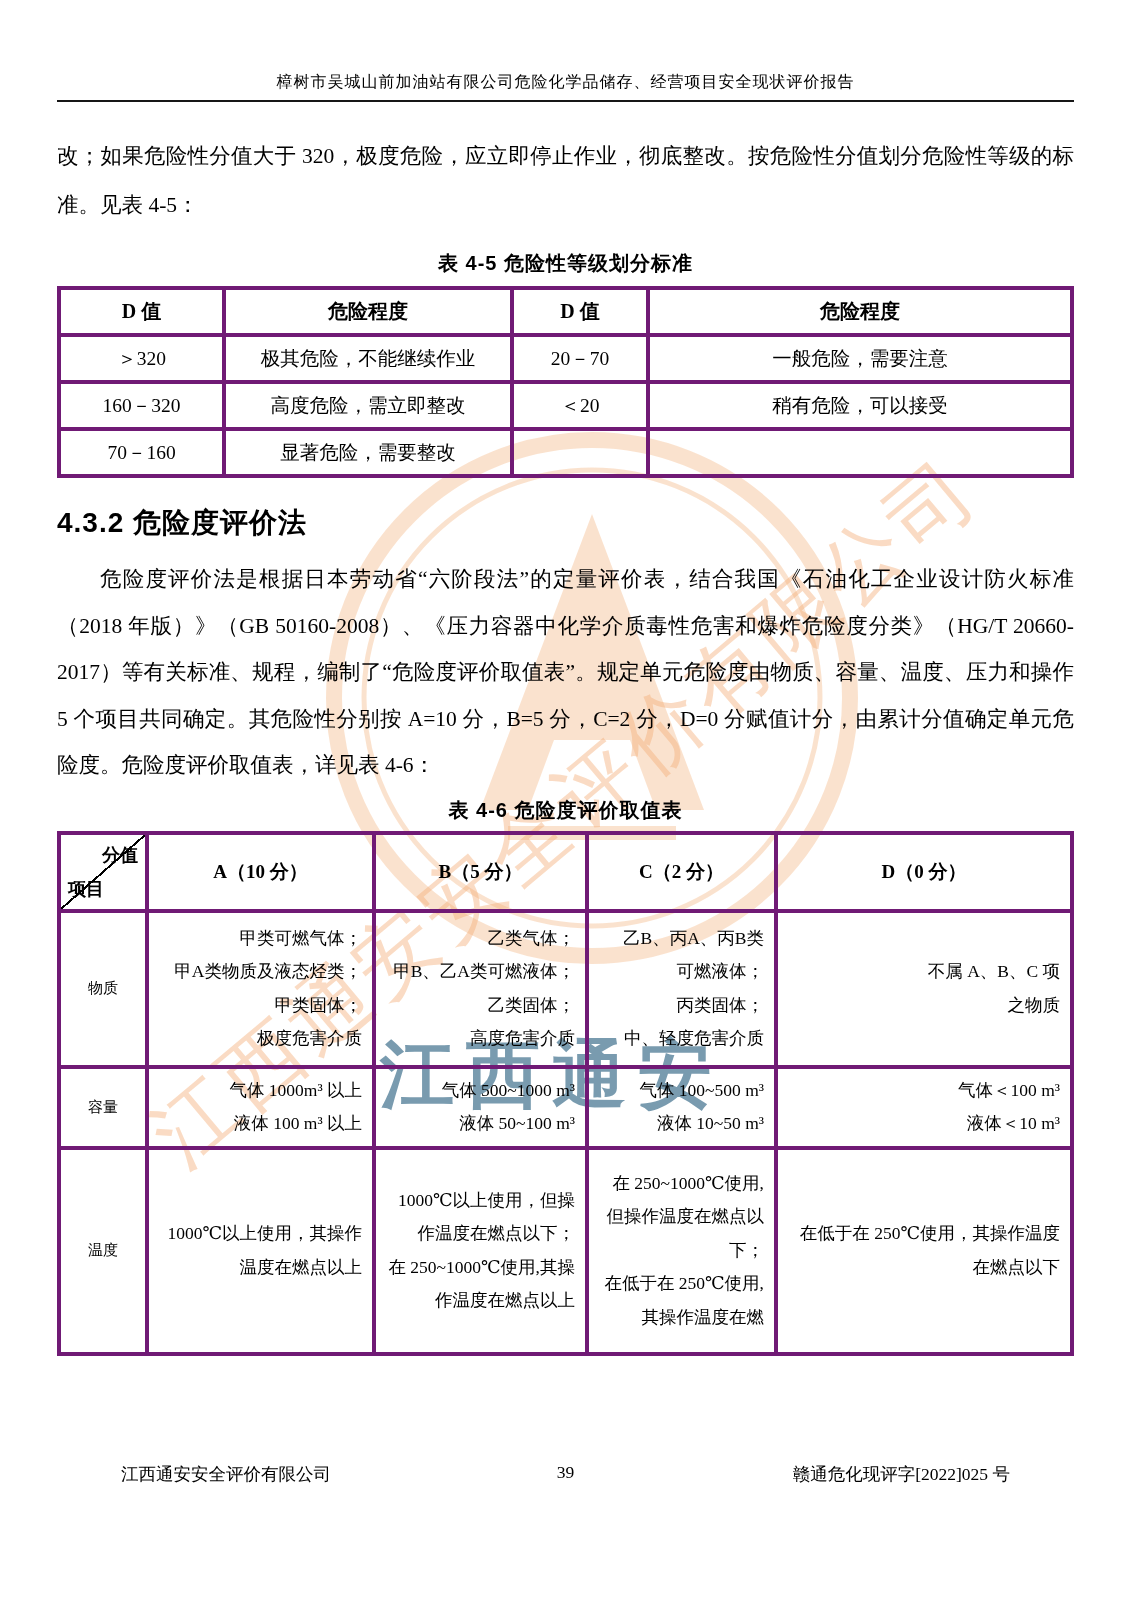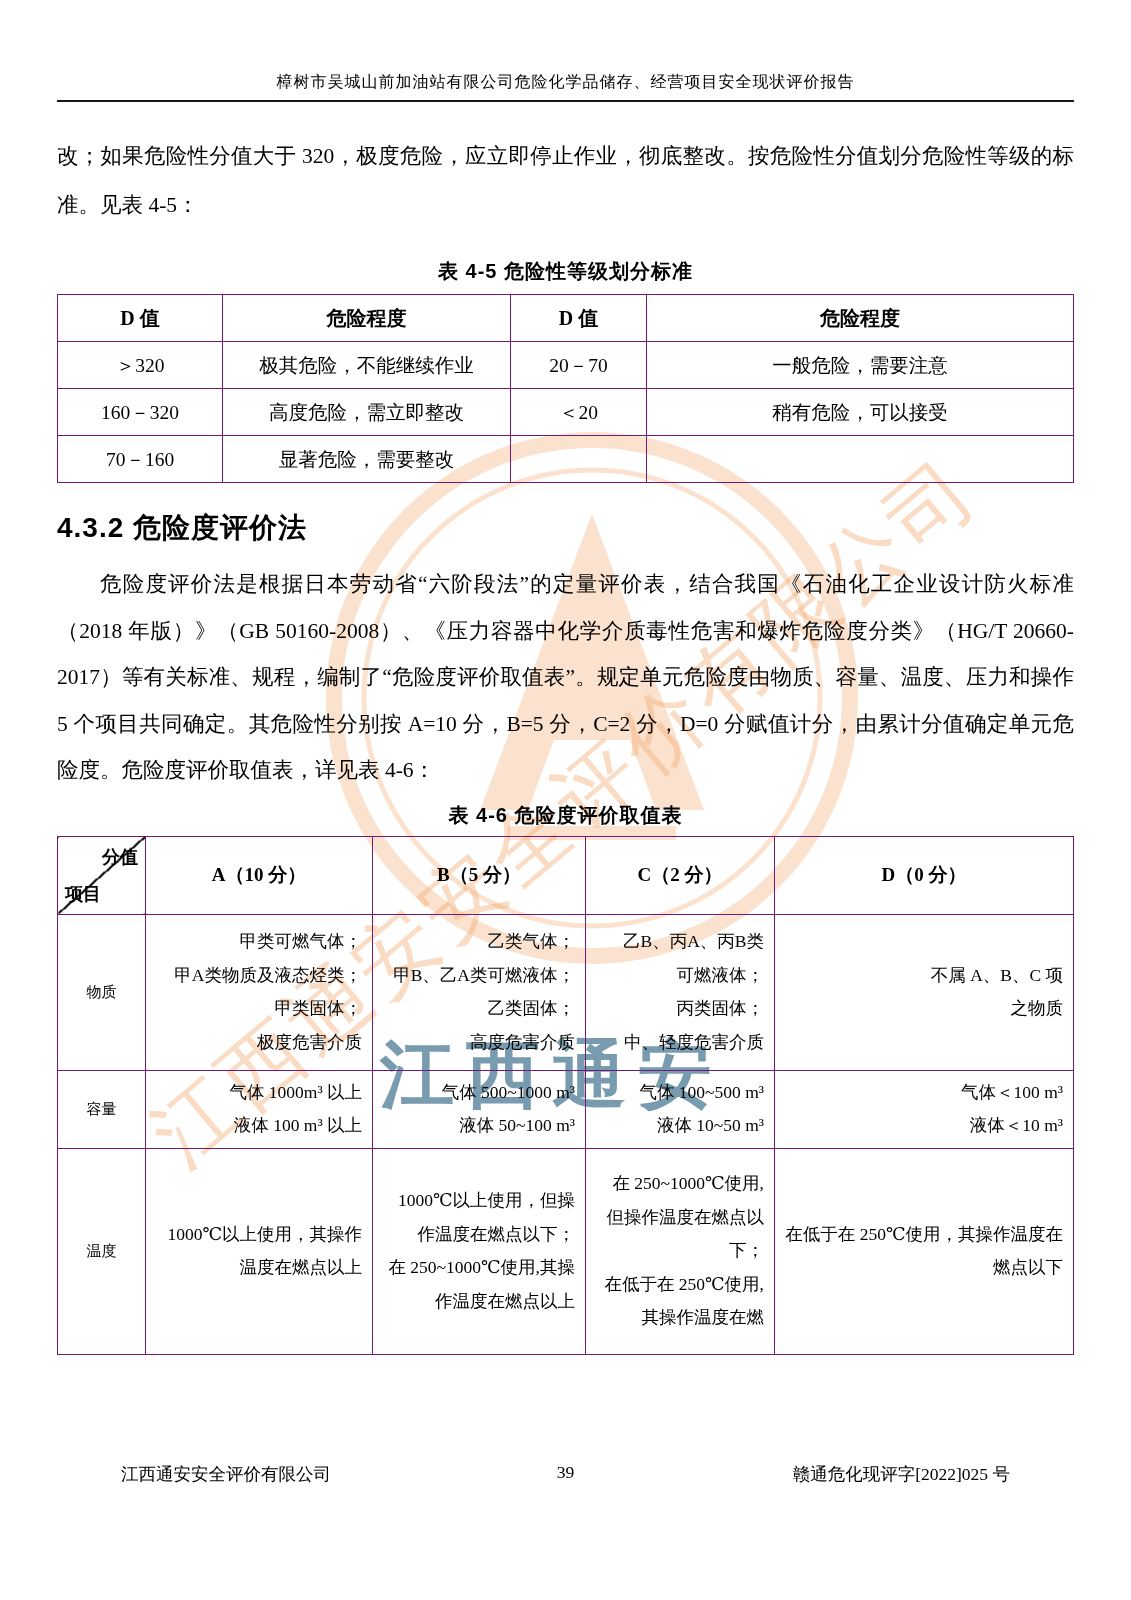--- a/index.html
+++ b/index.html
@@ -42,25 +42,25 @@
 
   .para { font-size: 21.5px; line-height: 49px; text-align: justify; }
   .para-intro { margin-top: 30px; }
   .para-body { margin-top: 14px; text-indent: 2em; line-height: 46.5px; }
 
   .table-caption {
     text-align: center; font-weight: bold; font-size: 20px;
     font-family: "Liberation Sans", "DejaVu Sans", sans-serif;
     letter-spacing: 1px;
   }
-  .caption-45 { margin-top: 28px; }
+  .caption-45 { margin-top: 20px; }
   .caption-46 { margin-top: 8px; }
 
   table { width: 100%; border-collapse: collapse; table-layout: fixed; }
-  th, td { border: 1px solid #701a75; }
+  th, td { border: 4px solid #701a75; }
 
   .t45 { margin-top: 9px; }
   .t45 th, .t45 td {
     height: 47px; text-align: center; vertical-align: middle;
     font-size: 19.5px; padding: 2px 6px;
   }
   .t45 th { font-weight: bold; font-size: 20px; }
 
   .section-heading {
     margin-top: 26px;

